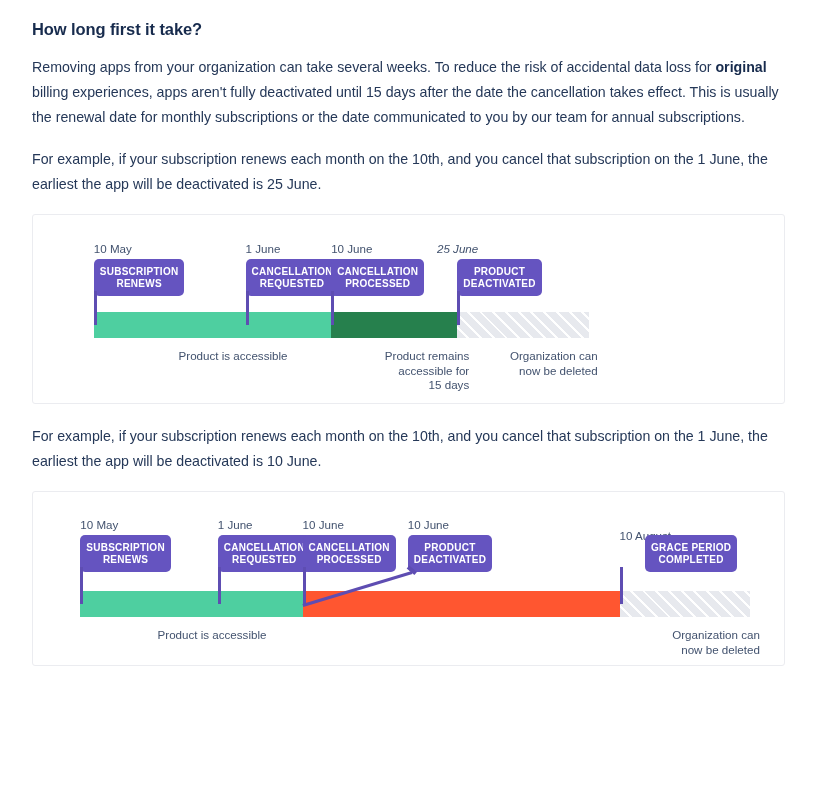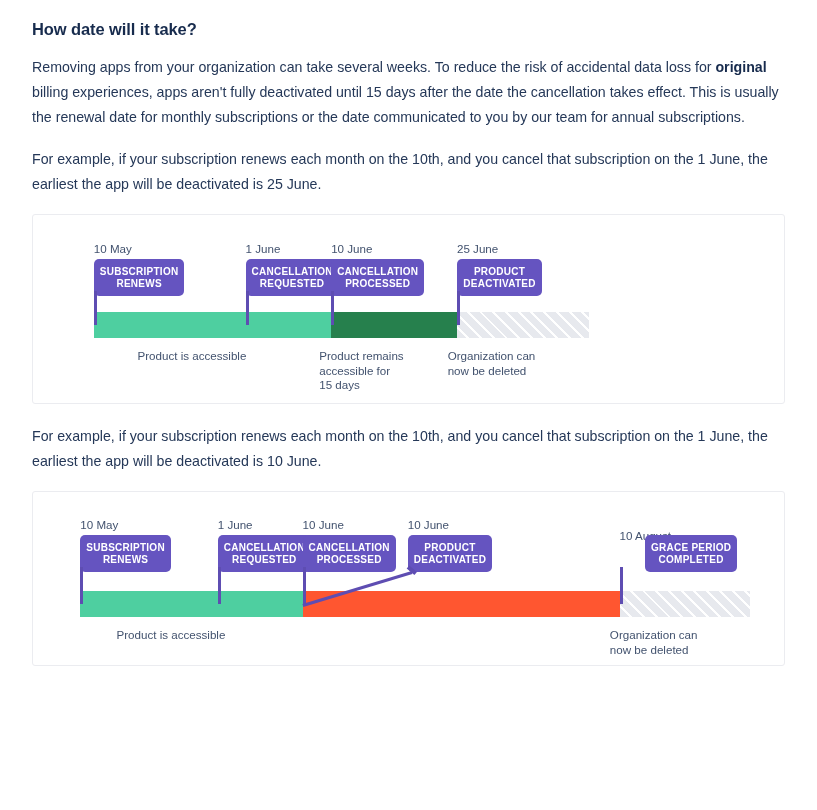--- a/index.html
+++ b/index.html
@@ -103,31 +103,31 @@
     text-transform: uppercase;
     white-space: pre-line;
   }
 
   
   .caption {
     position: absolute;
     font-size: 11.6px;
     line-height: 14.5px;
     color: #42526E;
-    text-align: left;
+    text-align: right;
     white-space: pre-line;
   }
 </style>
 </head>
 <body>
 
 <div class="page">
 
   <div class="prose">
-    <h2 class="section-title">How date will it take?</h2>
+    <h2 class="section-title">How long first it take?</h2>
     <p class="para">Removing apps from your organization can take several weeks. To reduce the risk of accidental data loss for <b>original</b> billing experiences, apps aren't fully deactivated until 15 days after the date the cancellation takes effect. This is usually the renewal date for monthly subscriptions or the date communicated to you by our team for annual subscriptions.</p>
     <p class="para">For example, if your subscription renews each month on the 10th, and you cancel that subscription on the 1 June, the earliest the app will be deactivated is 25 June.</p>
   </div>
 
   <div class="diagram-card" style="height:190px;">
     <div class="timeline" style="height:190px;">
         <div class="seg green" style="left: 60.831px; width: 237.316px; top: 97px;"></div>
         <div class="seg darkgreen" style="left: 298.147px; width: 126.168px; top: 97px;"></div>
         <div class="seg hatch" style="left: 424.315px; width: 131.425px; top: 97px;"></div>
         <div class="date-label" style="left: 60.831px; top: 27px;">10 May</div>
@@ -144,21 +144,21 @@
           <div class="stem" style="height: 100%;"></div>
         </div>
         <div class="dot" style="position: absolute; left: 206.533px; top: 103px;"></div>
         <div class="date-label" style="left: 298.147px; top: 27px;">10 June</div>
         <div class="pill" style="left: 298.147px; top: 44px;">CANCELLATION
 PROCESSED</div>
         <div class="marker" style="left: 298.147px; top: 76px; height: 34px;">
           <div class="stem" style="height: 100%;"></div>
         </div>
         <div class="dot" style="position: absolute; left: 292.147px; top: 103px;"></div>
-        <div class="date-label" style="left: 424px; top: 27px;">25 June</div>
+        <div class="date-label" style="left: 404px; top: 27px; font-style: italic;">25 June</div>
         <div class="pill" style="left: 424.315px; top: 44px;">PRODUCT
 DEACTIVATED</div>
         <div class="marker" style="left: 424.315px; top: 76px; height: 34px;">
           <div class="stem" style="height: 100%;"></div>
         </div>
         <div class="dot" style="position: absolute; left: 418.315px; top: 103px;"></div>
         <div class="caption" style="width: 150px; left: 104.489px; top: 134px;">Product is accessible</div>
         <div class="caption" style="width: 150px; left: 286.231px; top: 134px;">Product remains
 accessible for
 15 days</div>

